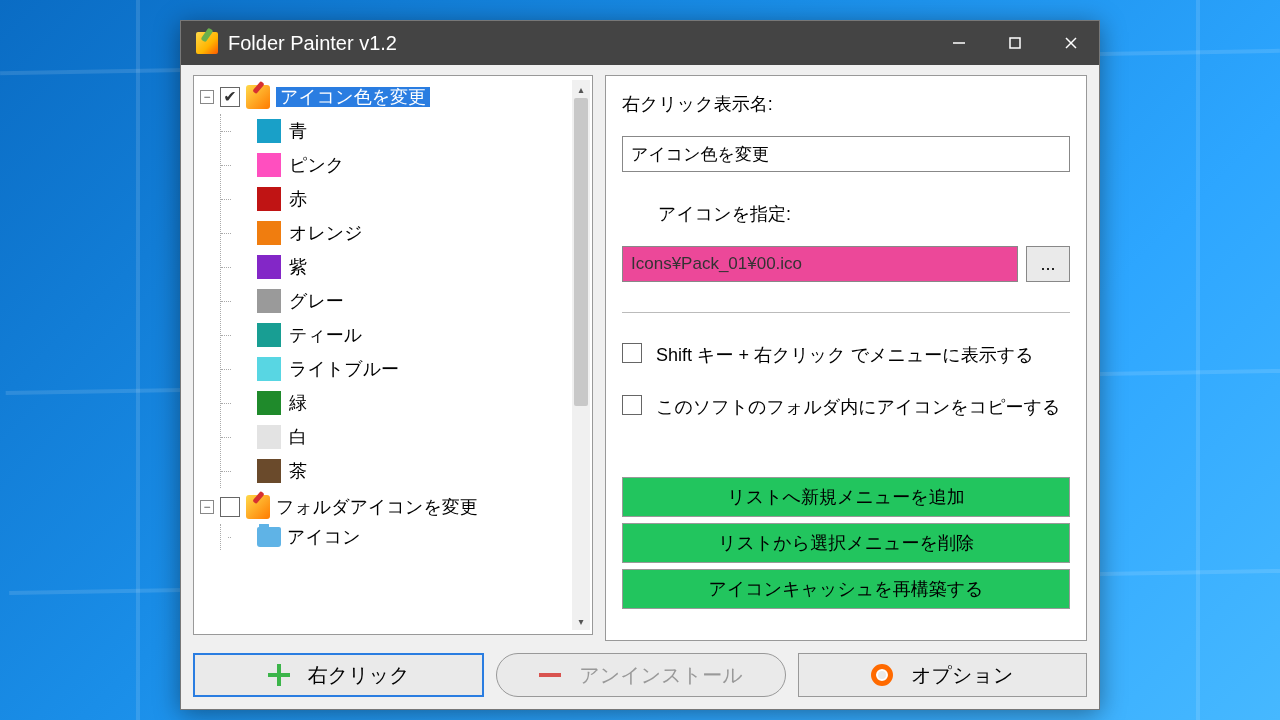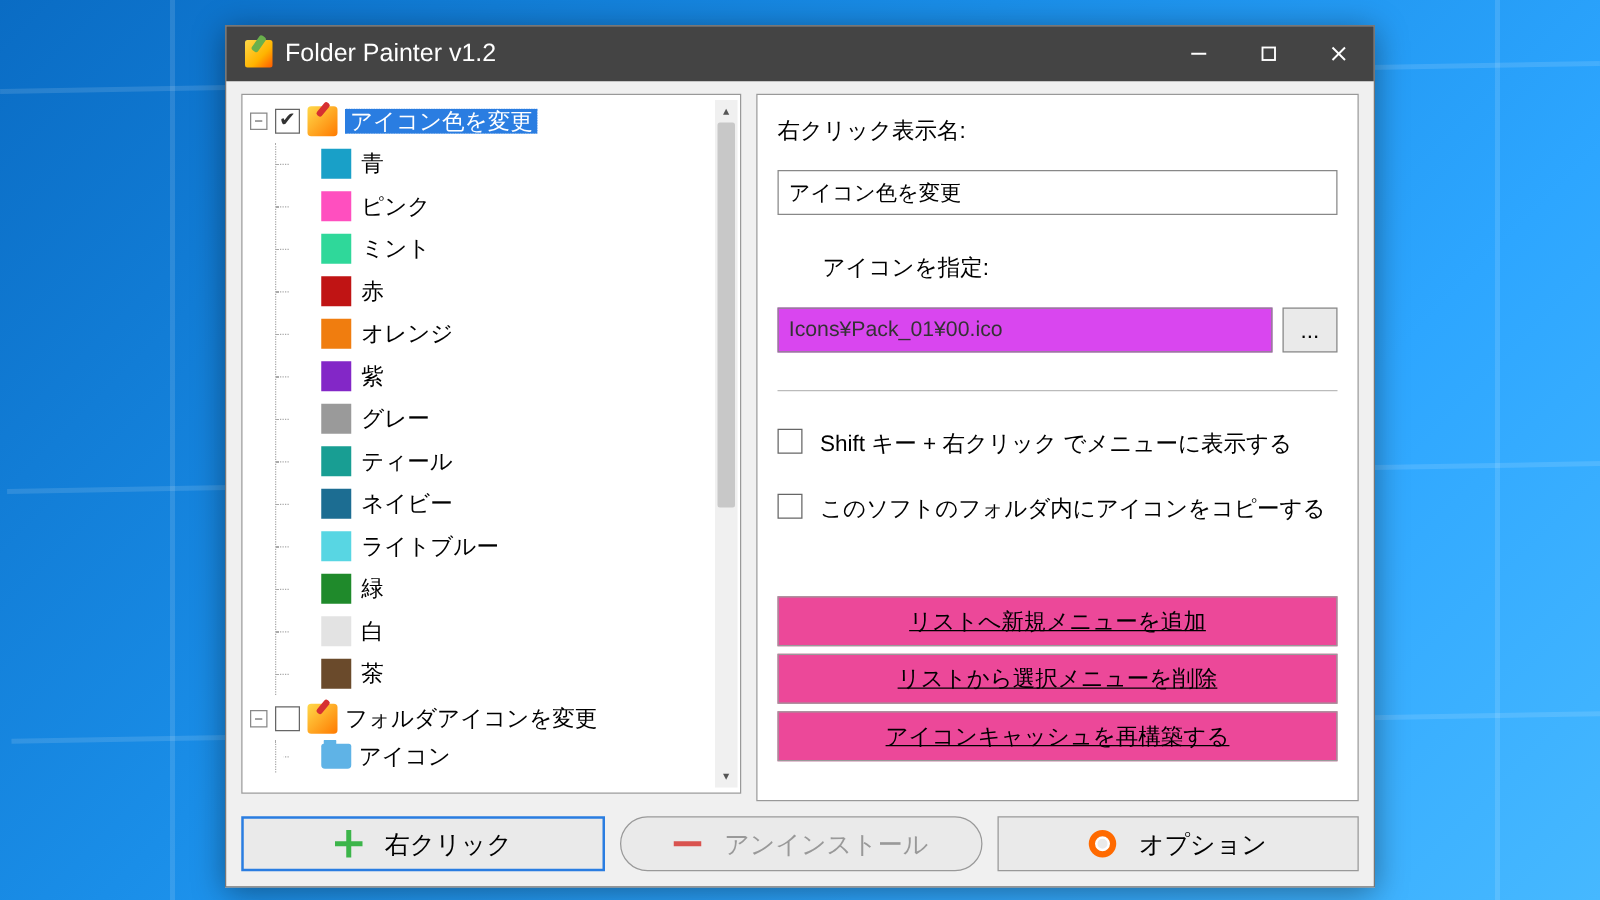--- a/index.html
+++ b/index.html
@@ -101,32 +101,31 @@
     width:24px; height:24px; margin:0 8px 0 30px; flex-shrink:0; display:inline-block;
   }
   .leaf-label { }
 
   .right { flex:1; padding: 14px 16px; display:flex; flex-direction:column; gap:20px; }
   .field-label { font-size:18px; margin-top:2px; }
   .text-input {
     height:36px; border:1px solid #888; padding:0 8px; font-size:17px; background:#fff; width:100%;
   }
   .path-row { display:flex; gap:8px; align-items:stretch; }
-  .path-row .text-input.ro { background:#d946ef; color:#333; flex:1; }
+  .path-row .text-input.ro { background:#ec4899; color:#333; flex:1; }
   .browse-btn {
     width:44px; border:1px solid #888; background:#eaeaea; cursor:pointer;
     display:flex; align-items:center; justify-content:center; font-size:18px;
   }
   .hr { border:none; border-top:1px solid #bbb; margin:10px 0 6px; }
   .check-row { display:flex; align-items:flex-start; gap:8px; font-size:18px; margin:4px 0; }
   .btn {
-    height:40px; border:1px solid #999; background:#ec4899; font-size:18px;
+    height:40px; border:1px solid #999; background:#22c55e; font-size:18px;
     display:flex; align-items:center; justify-content:center; cursor:pointer;
     margin-top:6px;
-    text-decoration:underline;
   }
   .btn-stack { margin-top:28px; }
 
   .footer {
     height: 56px; display:flex; gap:12px; padding: 0 12px 12px 12px;
   }
   .foot-btn {
     flex:1; border:1px solid #999; background:#eaeaea; display:flex;
     align-items:center; justify-content:center; gap:18px; font-size:20px; cursor:pointer;
   }
@@ -184,46 +183,38 @@
         <div class="children" id="color-children">
             <div class="leaf">
               <span class="swatch" style="background:#19a0c8"></span>
               <span class="leaf-label">青</span>
             </div>
             <div class="leaf">
               <span class="swatch" style="background:#ff4fbf"></span>
               <span class="leaf-label">ピンク</span>
             </div>
             <div class="leaf">
-              <span class="swatch" style="background:#2fd89a"></span>
-              <span class="leaf-label">ミント</span>
-            </div>
-            <div class="leaf">
               <span class="swatch" style="background:#c01414"></span>
               <span class="leaf-label">赤</span>
             </div>
             <div class="leaf">
               <span class="swatch" style="background:#f07d0f"></span>
               <span class="leaf-label">オレンジ</span>
             </div>
             <div class="leaf">
               <span class="swatch" style="background:#8327c7"></span>
               <span class="leaf-label">紫</span>
             </div>
             <div class="leaf">
               <span class="swatch" style="background:#9a9a9a"></span>
               <span class="leaf-label">グレー</span>
             </div>
             <div class="leaf">
               <span class="swatch" style="background:#189e93"></span>
               <span class="leaf-label">ティール</span>
-            </div>
-            <div class="leaf">
-              <span class="swatch" style="background:#1c6d92"></span>
-              <span class="leaf-label">ネイビー</span>
             </div>
             <div class="leaf">
               <span class="swatch" style="background:#58d6e3"></span>
               <span class="leaf-label">ライトブルー</span>
             </div>
             <div class="leaf">
               <span class="swatch" style="background:#1f8a2b"></span>
               <span class="leaf-label">緑</span>
             </div>
             <div class="leaf">

